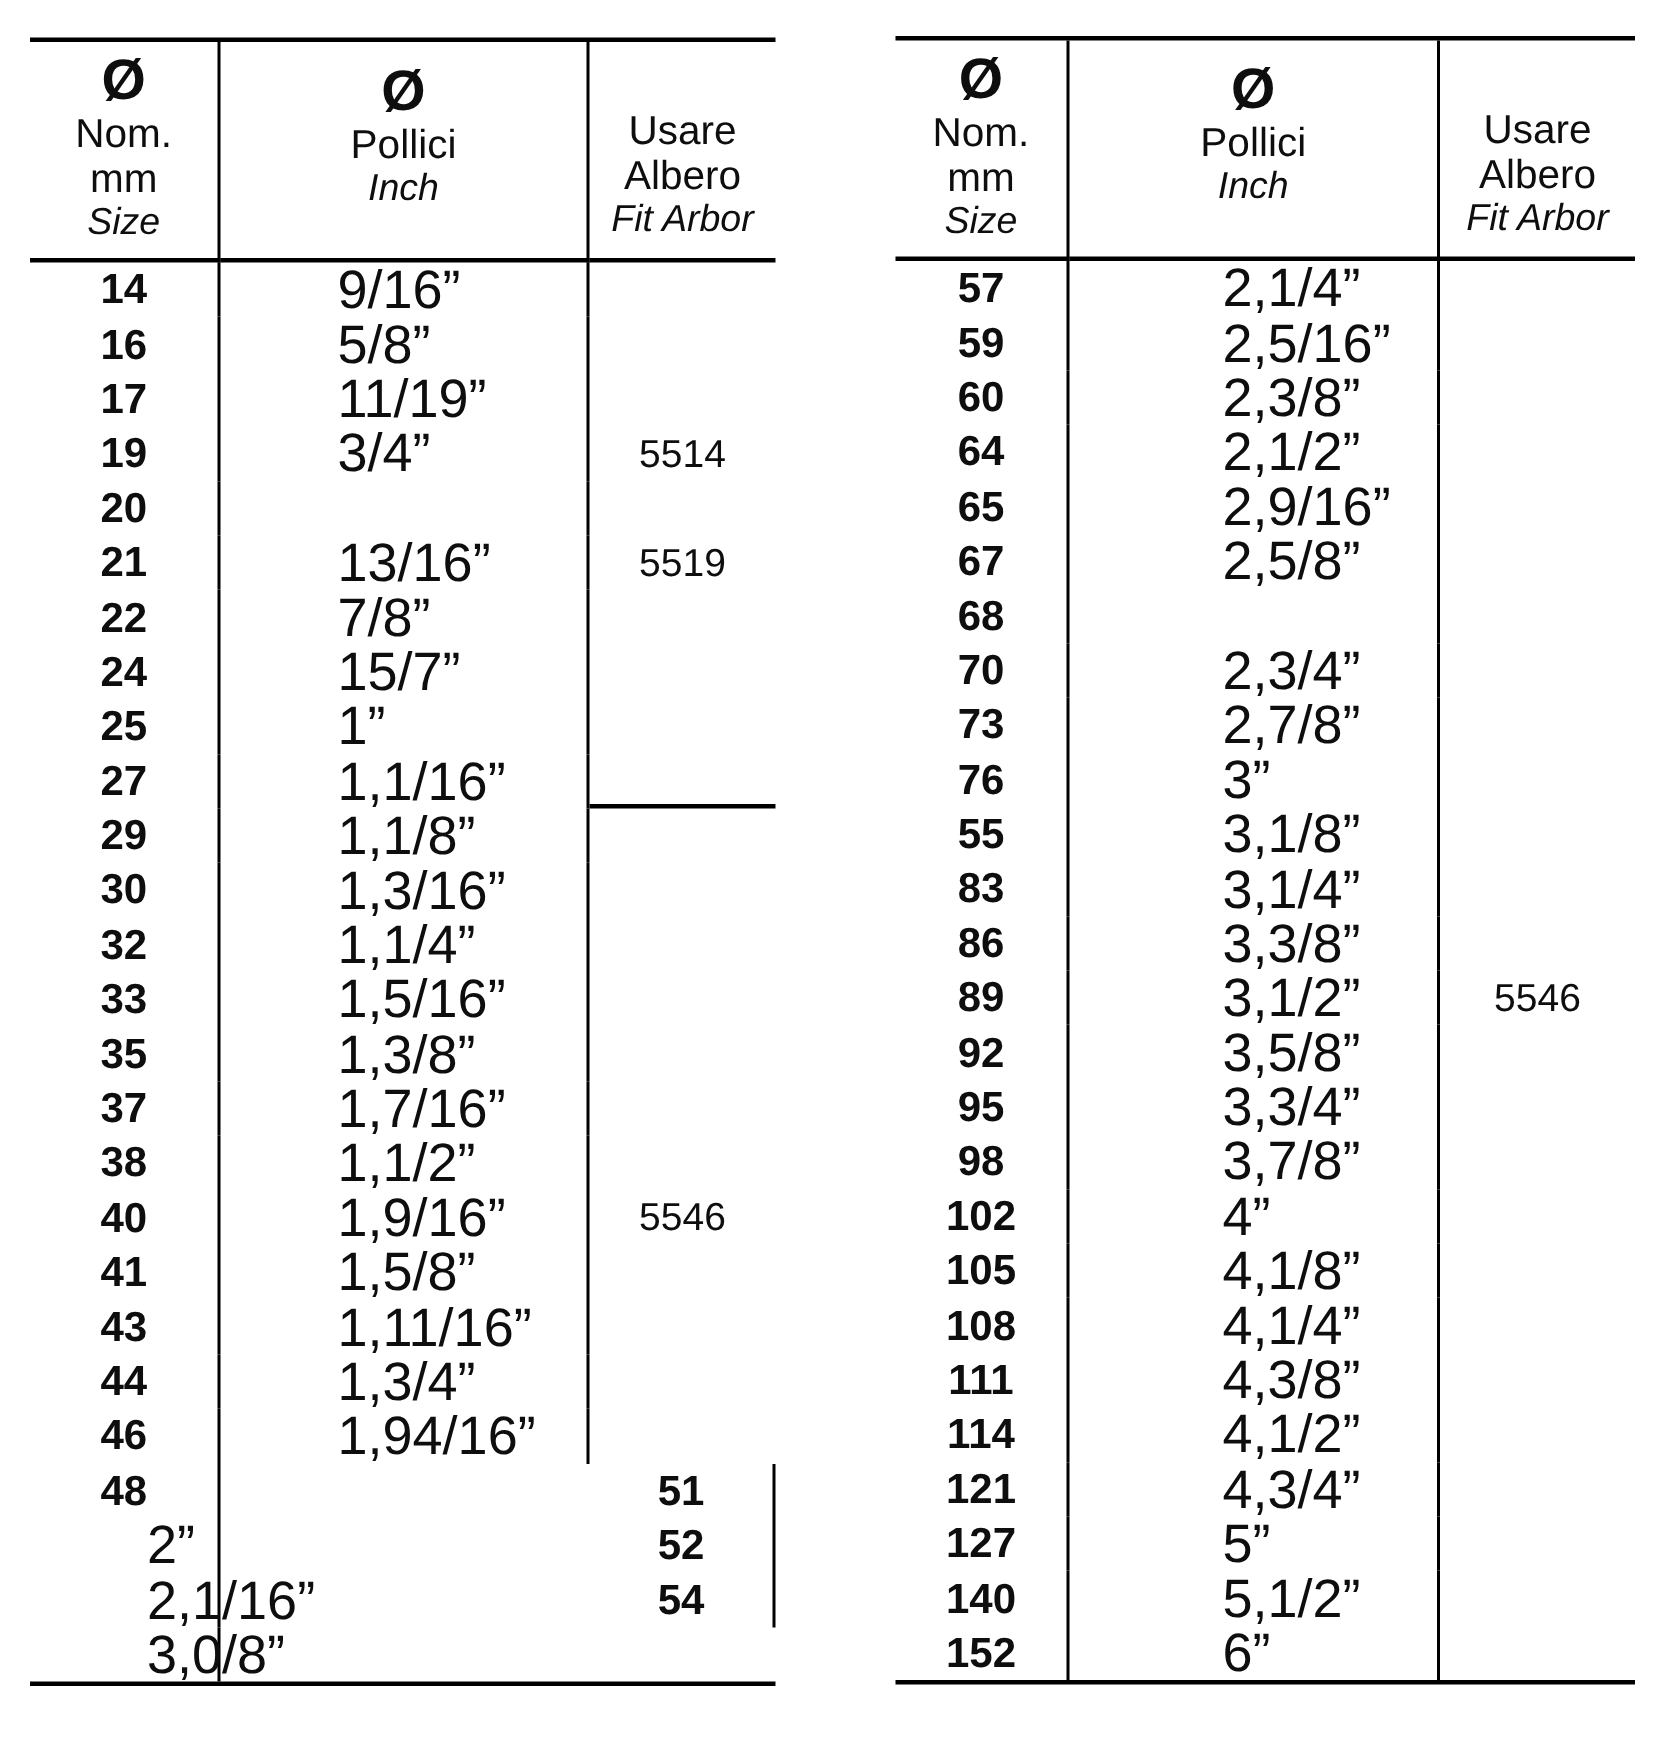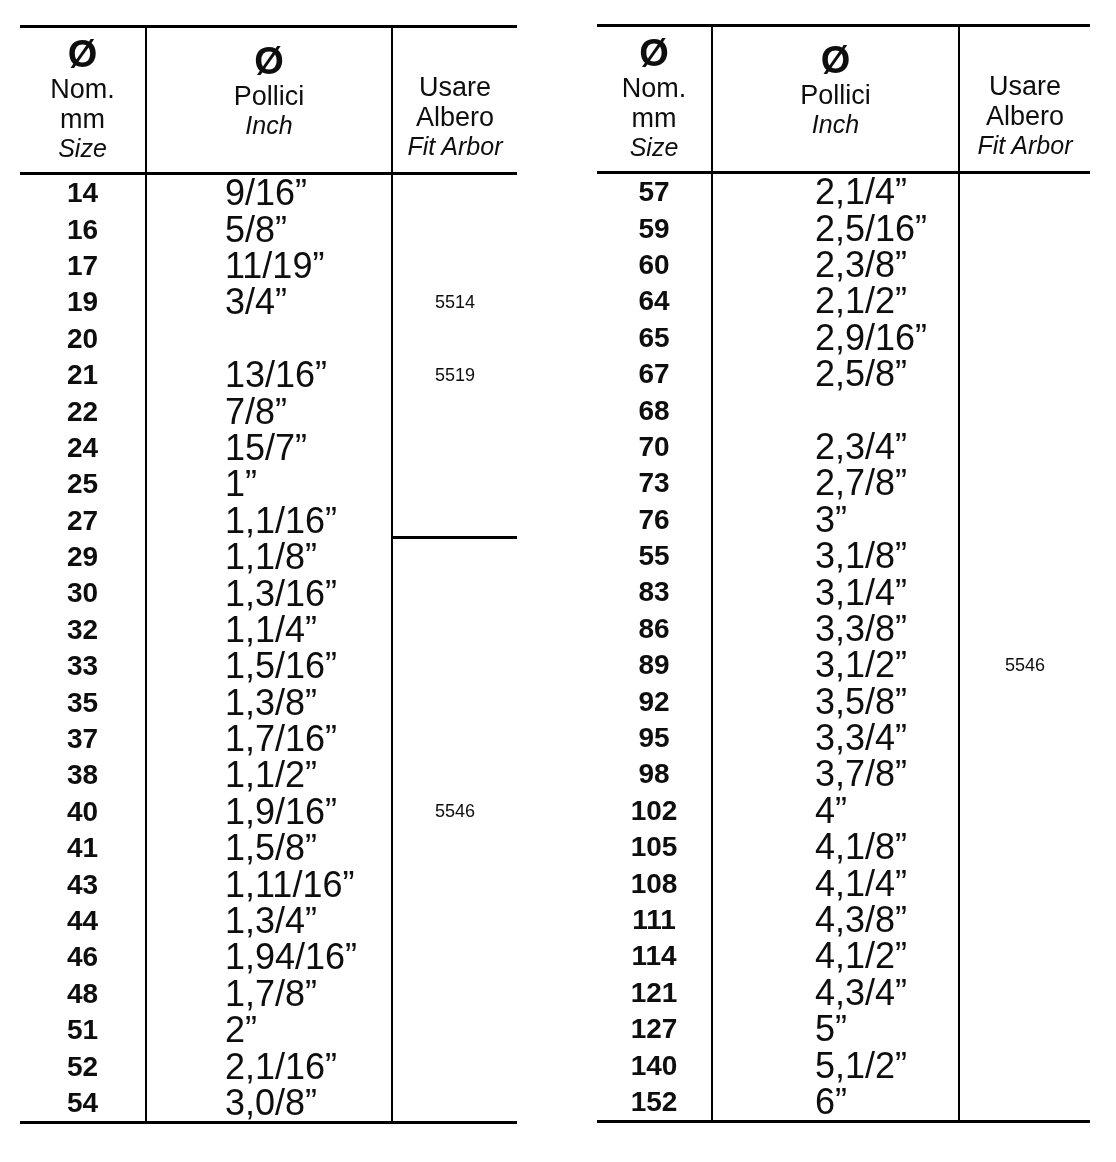--- a/index.html
+++ b/index.html
@@ -72,21 +72,21 @@
     display: flex;
     align-items: center;
     padding-left: 78px;
     font-size: 36px;
   }
   #right-table .inch-cell { padding-left: 102px; }
   .arbor-cell {
     display: flex;
     align-items: center;
     justify-content: center;
-    font-size: 18px;
+    font-size: 26px;
   }
   .arbor-divider { border-bottom: 3px solid #000; }
 </style>
 </head>
 <body>
 
 <div id="page">
 
   <div id="left-table" class="size-table">
     <div class="cell c1 hcell hcell-mm">
@@ -165,21 +165,20 @@
       <div class="cell c1 mm-cell">43</div>
       <div class="cell c2 inch-cell">1,11/16”</div>
       <div class="cell c3 arbor-cell"></div>
       <div class="cell c1 mm-cell">44</div>
       <div class="cell c2 inch-cell">1,3/4”</div>
       <div class="cell c3 arbor-cell"></div>
       <div class="cell c1 mm-cell">46</div>
       <div class="cell c2 inch-cell">1,94/16”</div>
       <div class="cell c3 arbor-cell"></div>
       <div class="cell c1 mm-cell">48</div>
-      <div class="cell c2 inch-cell">1,7/8”</div>
       <div class="cell c3 arbor-cell"></div>
       <div class="cell c1 mm-cell">51</div>
       <div class="cell c2 inch-cell">2”</div>
       <div class="cell c3 arbor-cell"></div>
       <div class="cell c1 mm-cell">52</div>
       <div class="cell c2 inch-cell">2,1/16”</div>
       <div class="cell c3 arbor-cell"></div>
       <div class="cell c1 mm-cell">54</div>
       <div class="cell c2 inch-cell">3,0/8”</div>
       <div class="cell c3 arbor-cell"></div>

